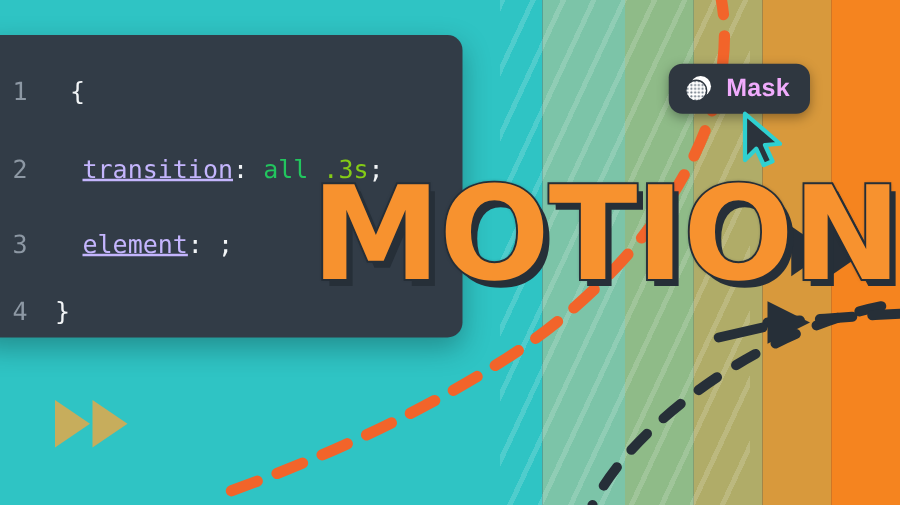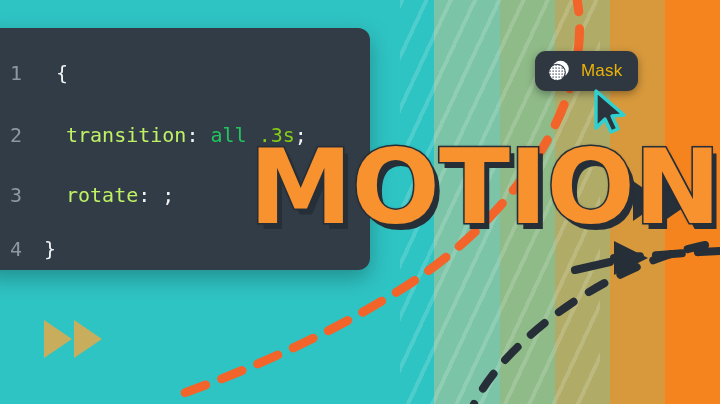--- a/index.html
+++ b/index.html
@@ -33,39 +33,39 @@
     box-shadow:0 8px 22px rgba(0,0,0,.28);
   }
   .code-line{
     position:absolute;left:0;right:0;height:46px;
     display:flex;align-items:center;
     font-family:"DejaVu Sans Mono","Liberation Mono",monospace;
     font-size:20px;white-space:pre;
   }
   .ln{width:62px;text-align:right;color:#8d98a4;padding-right:22px;box-sizing:border-box;flex:none;}
   .c-sel{color:#ef8f3c;}
-  .c-prop{color:#bef264;}
+  .c-prop{color:#c4b5fd;text-decoration:underline;}
   .c-val{color:#22c55e;}
   .c-num{color:#84cc16;}
   .c-punc{color:#f2f5f7;}
 
   
   .ff{position:absolute;display:flex;gap:2px;}
   .ff i{display:block;width:0;height:0;border-style:solid;}
 
   
   #mask-badge{
     position:absolute;left:535px;top:51px;
     height:40px;box-sizing:border-box;
     display:flex;align-items:center;gap:9px;
     padding:0 16px 0 11px;
     background:#2f3740;border-radius:11px;
     box-shadow:0 3px 9px rgba(0,0,0,.35);
   }
-  #mask-badge .label{color:#eab308;font-size:17px;font-weight:normal;letter-spacing:.2px;}
+  #mask-badge .label{color:#f0abfc;font-size:20px;font-weight:bold;letter-spacing:.2px;}
 
   
   #cursor{position:absolute;left:592px;top:88px;}
 
   
   .headline{position:absolute;left:0;width:720px;text-align:center;
     font-family:"DejaVu Sans",sans-serif;font-weight:bold;
     letter-spacing:-1px;line-height:.95;white-space:nowrap;}
   #t-web{
     top:36px;font-size:104px;color:#f7922f;
@@ -134,21 +134,21 @@
       <span class="c-prop">transition</span>
       <span class="c-punc">: </span>
       <span class="c-val">all</span>
       <span class="c-punc"> </span>
       <span class="c-num">.3s</span>
       <span class="c-punc">;</span>
     </div>
     <div class="code-line" style="top:144px;">
       <span class="ln">3</span>
       <span style="display:inline-block;width:22px;"></span>
-      <span class="c-prop">rotate</span>
+      <span class="c-prop">element</span>
       <span class="c-punc">: </span>
       <span class="c-punc">;</span>
     </div>
     <div class="code-line" style="top:198px;">
       <span class="ln">4</span>
       <span class="c-punc">}</span>
     </div>
   </div>
 
   <div class="headline" id="t-motion">MOTION</div>

